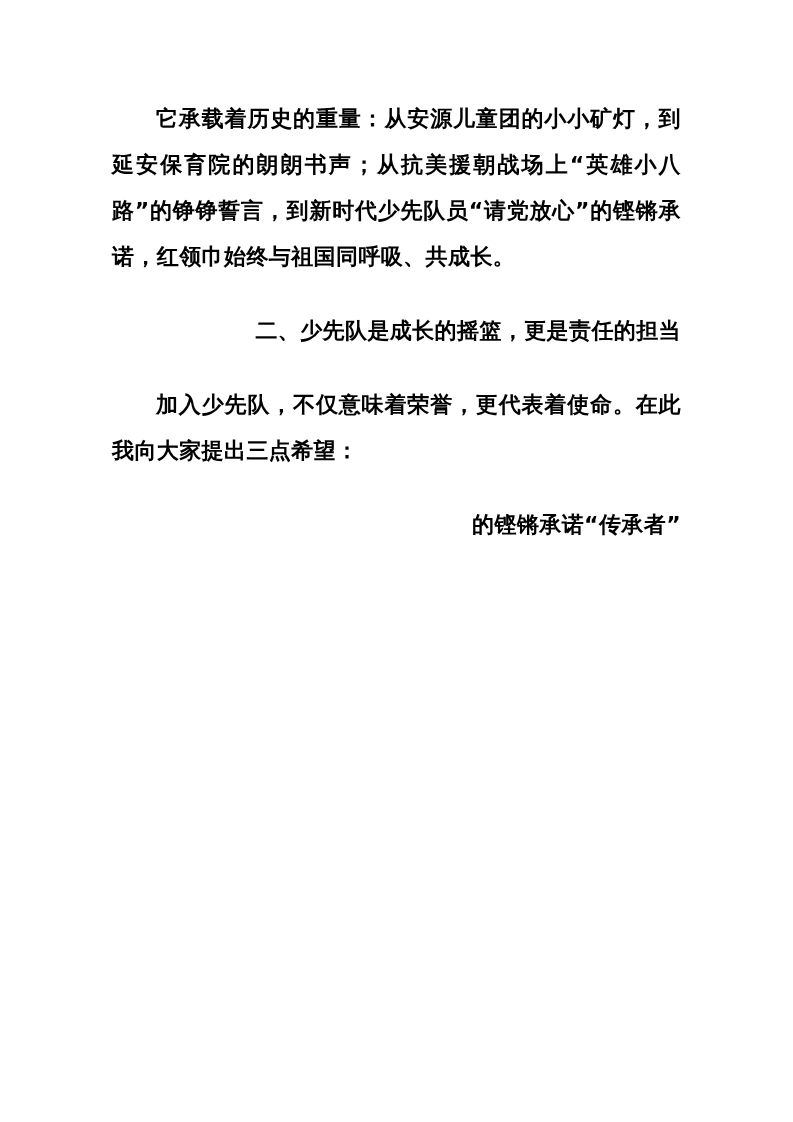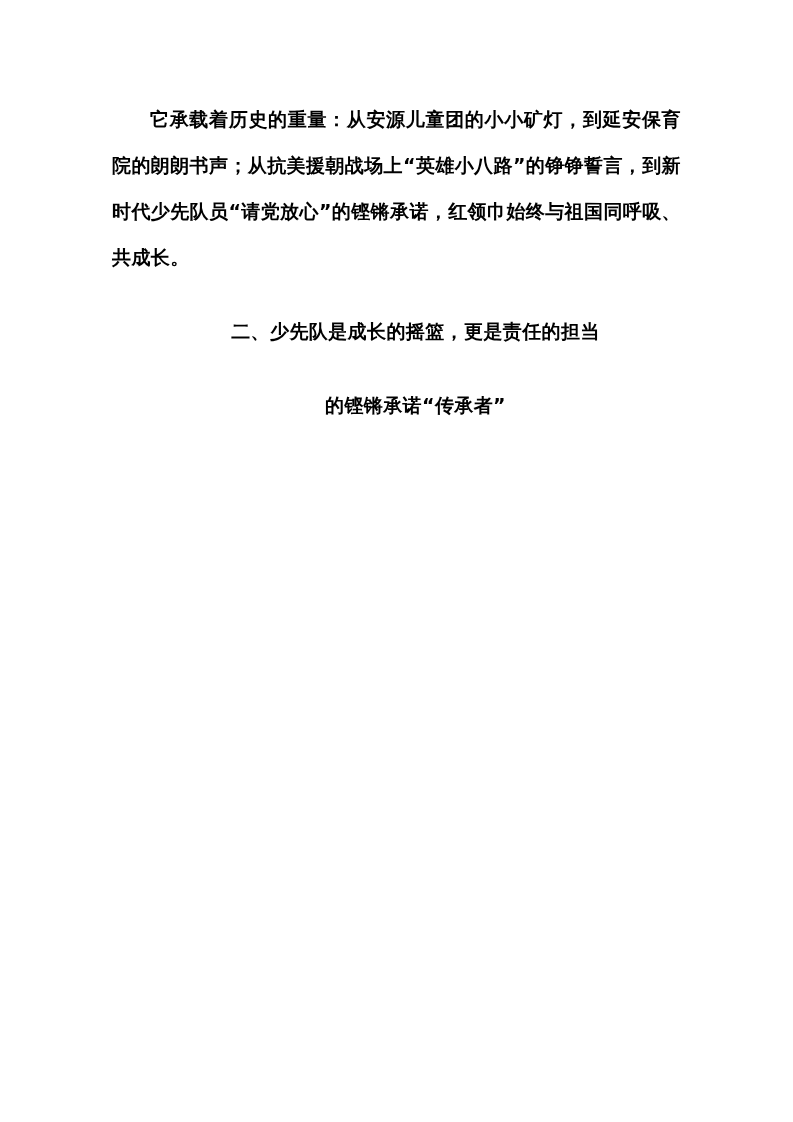--- a/index.html
+++ b/index.html
@@ -19,43 +19,44 @@
     width: 793px;
     height: 1122px;
     box-sizing: border-box;
     padding: 96px 112px 80px 112px;
     background: #ffffff;
   }
   .doc-body {
     display: block;
   }
   .para {
-    font-size: 19px;
+    font-size: 22px;
     line-height: 46px;
     letter-spacing: 0.4px;
     text-align: justify;
     text-justify: inter-ideograph;
     margin: 0 0 28px 0;
     text-indent: 2em;
     font-weight: 600;
     color: #000000;
     word-break: break-all;
   }
   .para:last-child {
     margin-bottom: 0;
   }
   .para.heading {
     font-weight: 700;
   }
   .para.short {
-    text-align: center;
+    text-align: right;
   }
 </style>
 </head>
 <body>
 
 <div class="page">
   <div class="doc-body">
     <p class="para">它承载着历史的重量：从安源儿童团的小小矿灯，到延安保育院的朗朗书声；从抗美援朝战场上“英雄小八路”的铮铮誓言，到新时代少先队员“请党放心”的铿锵承诺，红领巾始终与祖国同呼吸、共成长。</p>
     <p class="para heading short">二、少先队是成长的摇篮，更是责任的担当</p>
+    <p class="para">加入少先队，不仅意味着荣誉，更代表着使命。在此我向大家提出三点希望：</p>
     <p class="para heading short">的铿锵承诺“传承者”</p>
   </div>
 </div>
 
 </body></html>

